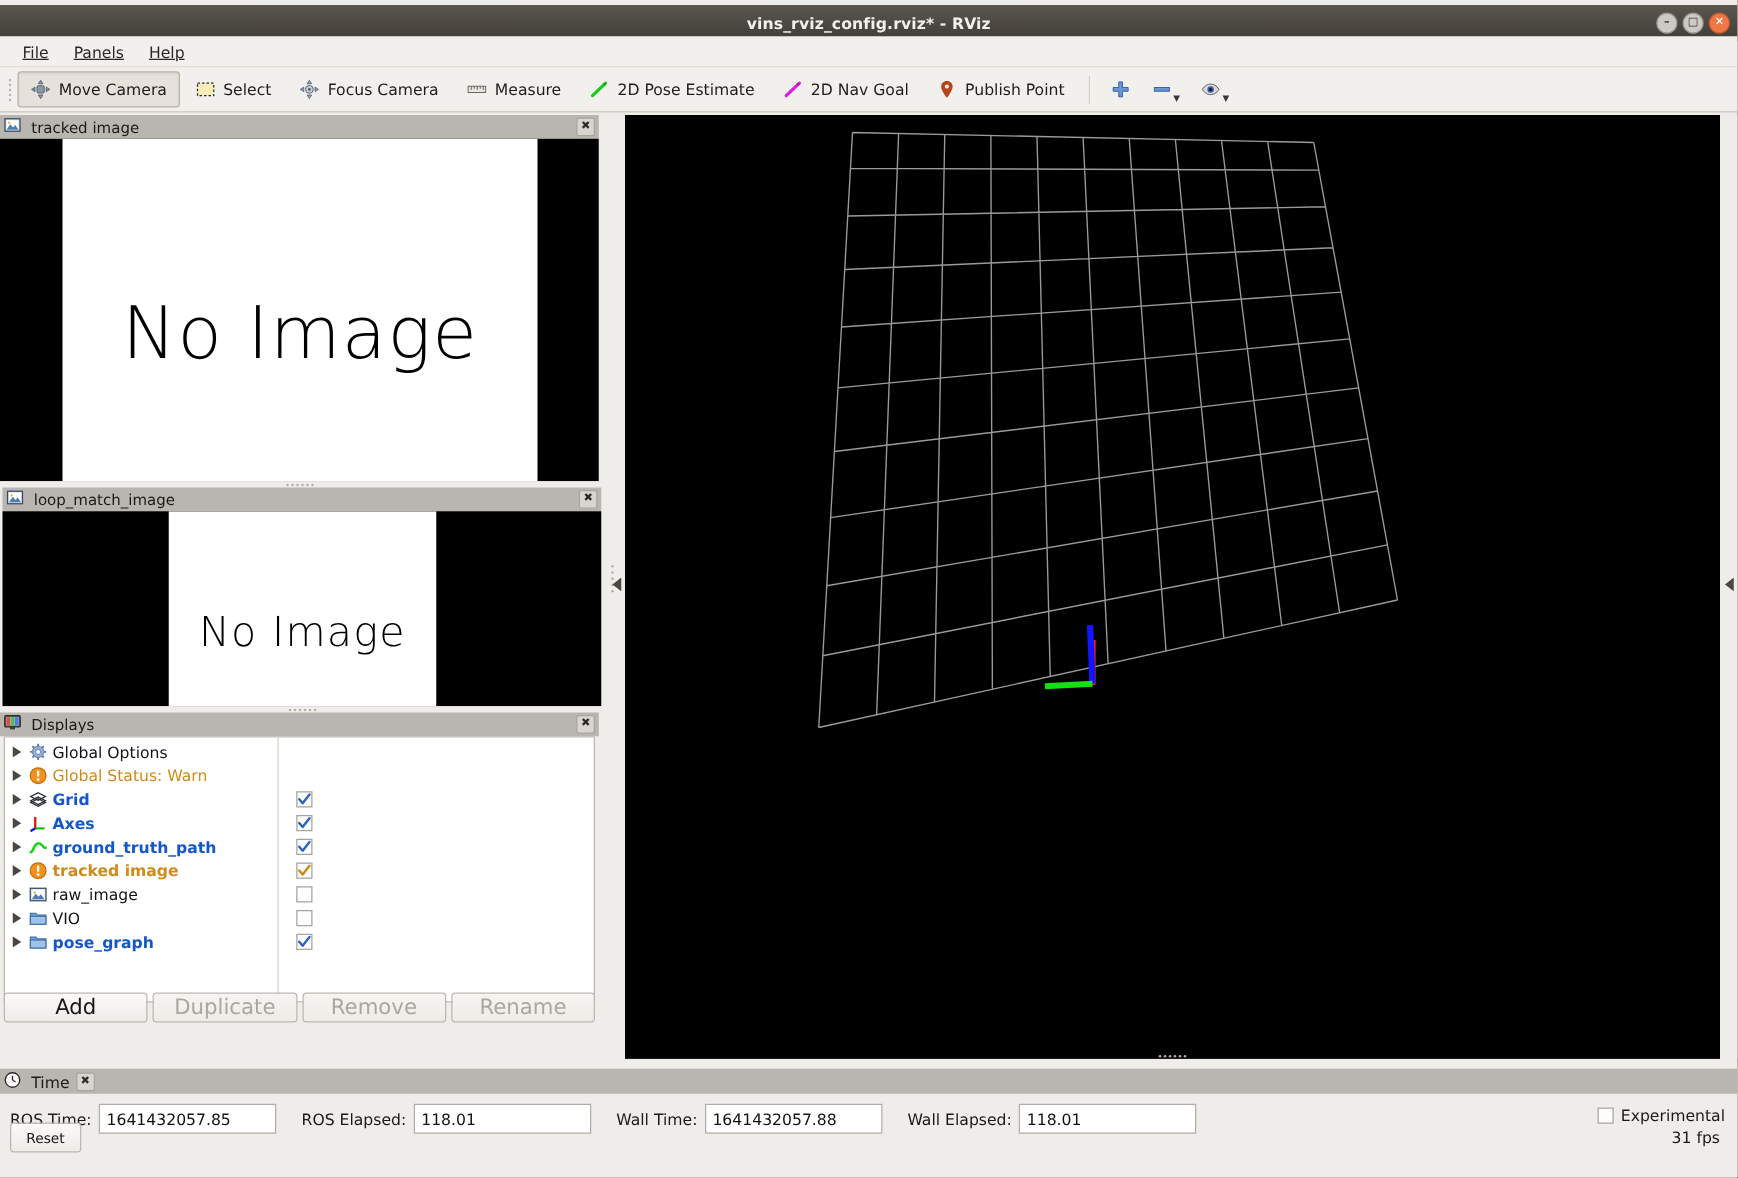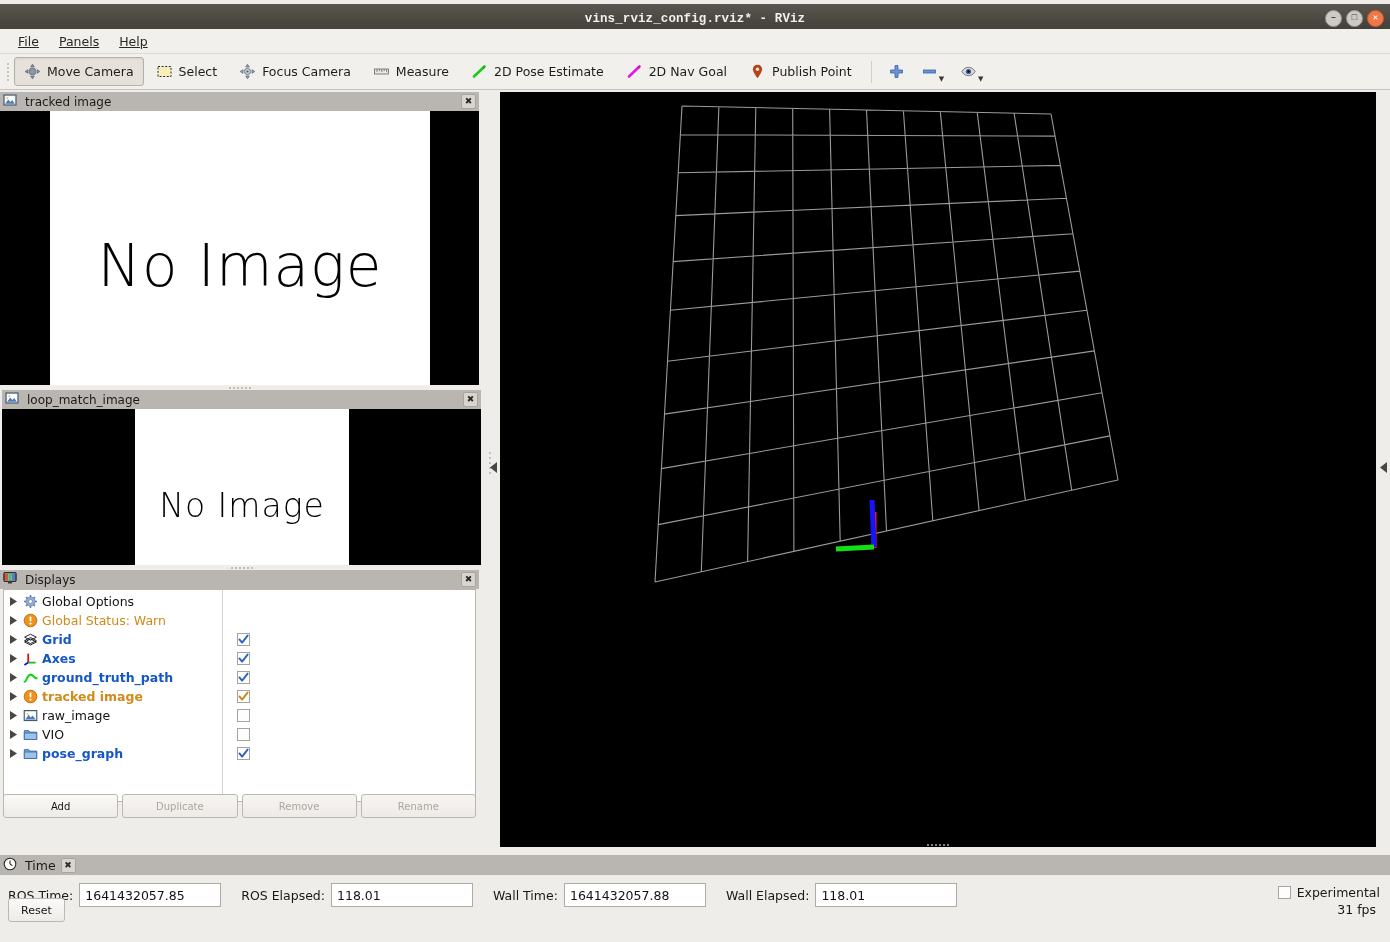--- a/index.html
+++ b/index.html
@@ -9,21 +9,21 @@
     font-size: 12px;
     background: #efedea;
     overflow: hidden;
   }
   #app { position: relative; width: 1390px; height: 942px; }
 
   
   .titlebar {
     position: absolute; left:0; top:4px; width:1390px; height:29px;
     background: linear-gradient(to bottom,#5b5650 0%,#4b4741 55%,#403c37 100%);
-    display:flex; align-items:center; justify-content:center;font-family:Liberation Mono, monospace;
+    display:flex; align-items:center; justify-content:center;
   }
   .titlebar .title {
     color:#f2f0ee; font-size:12.5px; font-weight:bold;
     letter-spacing:.1px;
   }
   .winbtns { position:absolute; right:6px; top:0; height:29px; display:flex; align-items:center; gap:4px; }
   .wb { width:17px; height:17px; border-radius:50%; display:flex; align-items:center;
         justify-content:center; font-size:9px; color:#3b3934; font-weight:bold;
         background:#cdc9c4; border:1px solid #9a958e; line-height:1; }
   .wb.close { background:#f07746; color:#fff; border-color:#c85a2c; }
@@ -102,21 +102,21 @@
   .cbrow { height:19px; display:flex; align-items:center; padding-left:14px; }
   .cbox { width:13px; height:13px; border:1px solid #9b9views; }
   .cbox { width:13px; height:13px; border:1px solid #a7a39d; background:#fdfdfd;
           display:flex; align-items:center; justify-content:center; }
   .cbox svg { display:block; }
 
   .btnrow { position:absolute; left:0; bottom:2px; width:479px; display:flex; gap:4px; padding:0 3px; }
   .dbtn {
     flex:1; height:24px; border:1px solid #bcb7b0; border-radius:3px;
     background:linear-gradient(to bottom,#fbfaf9,#eeebe7);
-    font-size:10px; color:#17161 4; display:flex; align-items:center; justify-content:center;
+    font-size:17px; color:#17161 4; display:flex; align-items:center; justify-content:center;
   }
   .dbtn { color:#171614; }
   .dbtn.disabled { color:#aaa6a0; background:linear-gradient(to bottom,#f6f4f1,#eeebe7); }
 
   
   #view3d { position:absolute; left:500px; top:92px; width:876px; height:755px; background:#000; }
   .collapse {
     position:absolute; width:11px; background:#efedea;
     display:flex; align-items:center; justify-content:center;
   }

